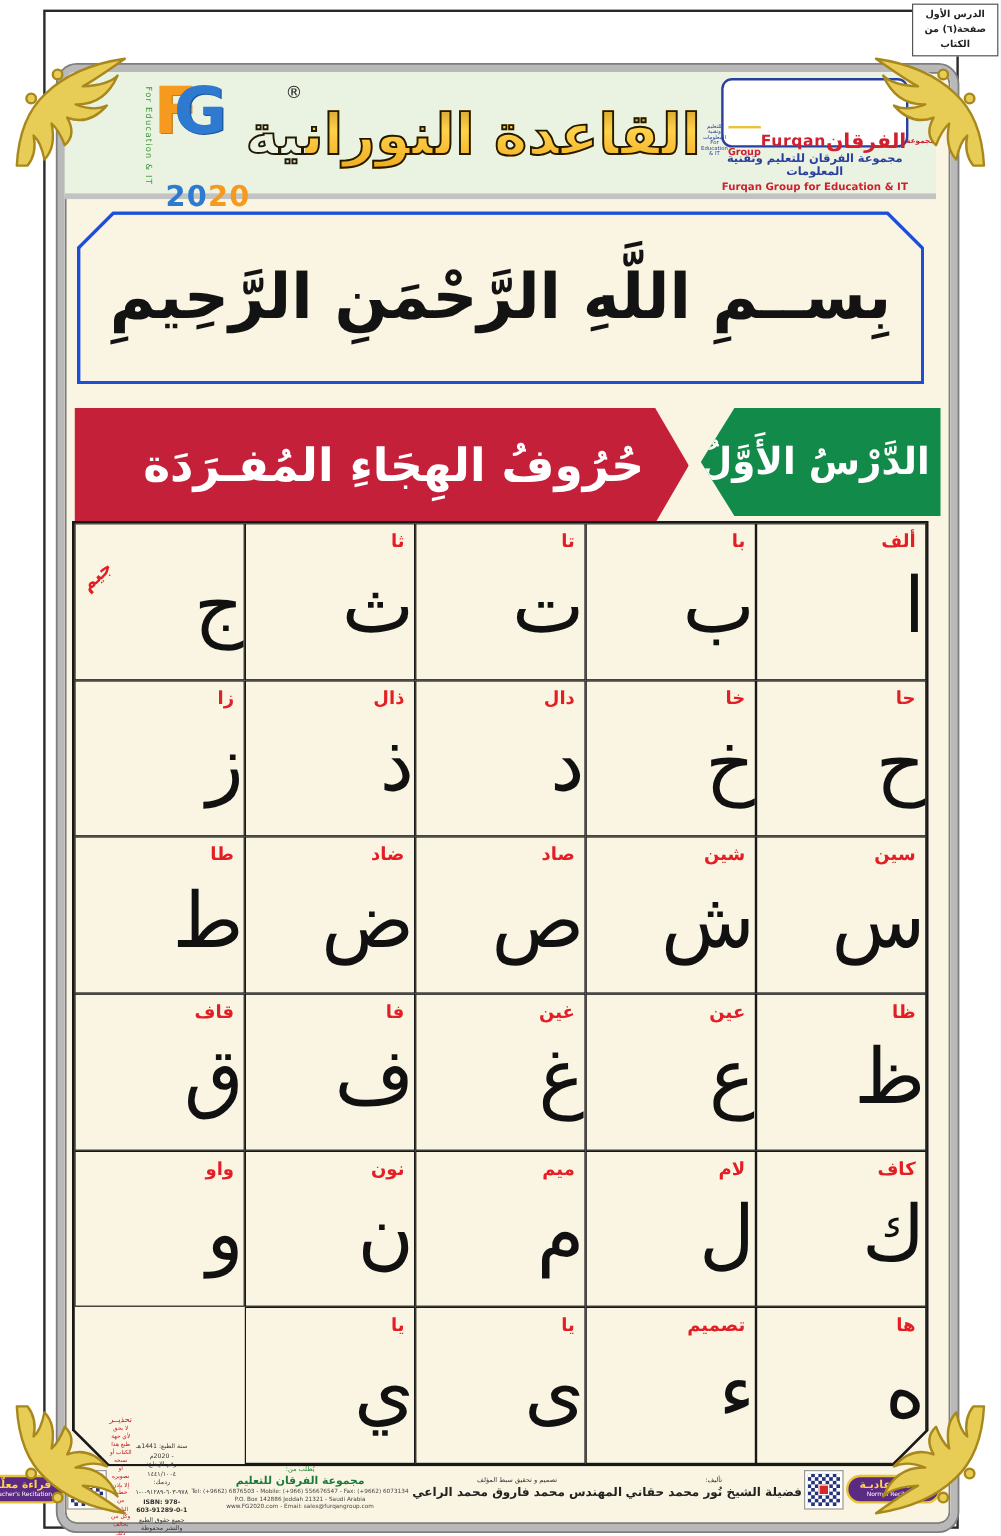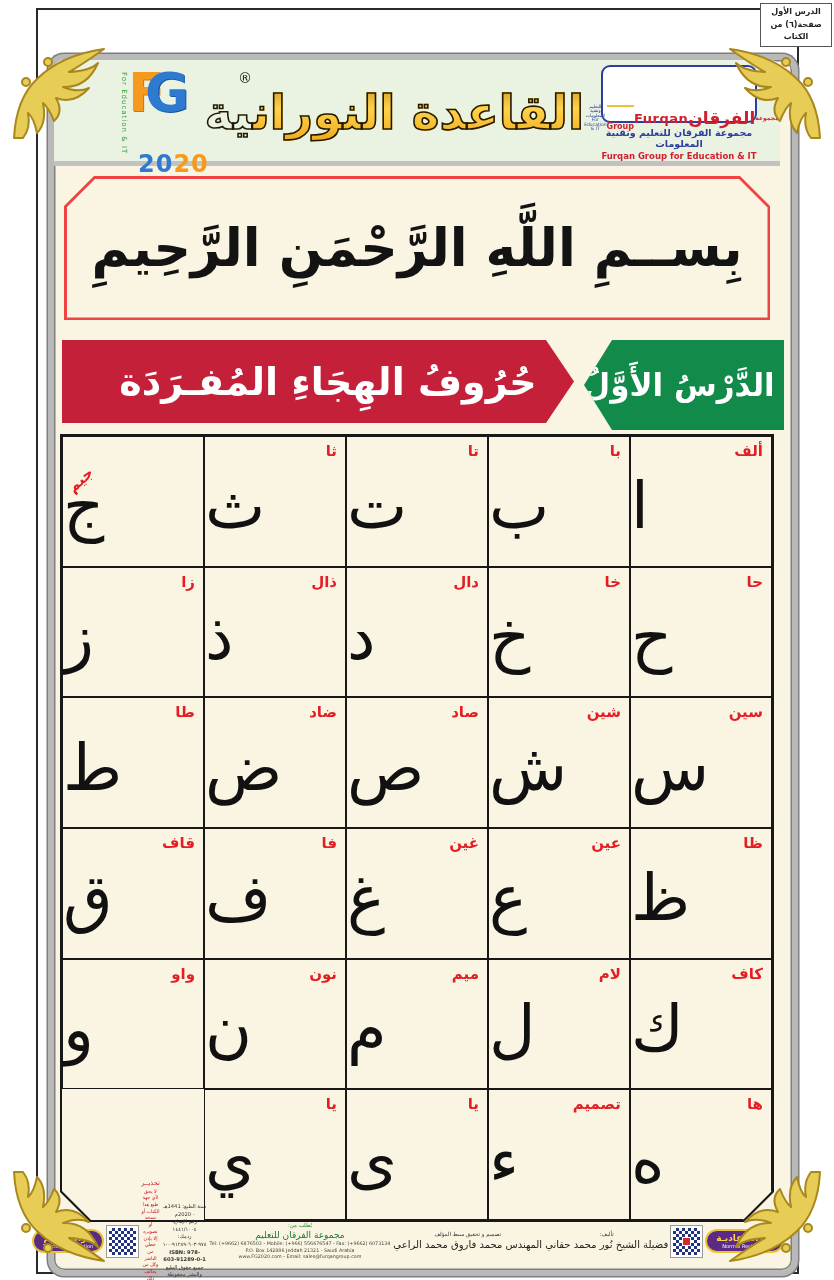--- a/index.html
+++ b/index.html
@@ -54,62 +54,62 @@
   .fq-text{display:flex;flex-direction:row;align-items:center;direction:rtl;line-height:1;margin-top:48px;}
   .fq-ar-small{font-size:6px;color:#d01f2f;font-weight:bold;}
   .fq-ar-big{font-size:17px;color:#d01f2f;font-weight:bold;}
   .fq-en{font-size:13px;color:#d01f2f;font-weight:bold;letter-spacing:.5px;}
   .fq-group{font-size:8px;color:#d01f2f;font-weight:bold;border-top:2px solid #e8c33a;padding-top:16px;}
   .fq-tiny{font-size:4.5px;color:#2a3f9f;}
   .furqan-cap-ar{font-size:9.5px;font-weight:bold;color:#2a3f9f;direction:rtl;margin-top:4px;}
   .furqan-cap-en{font-size:8.5px;font-weight:bold;color:#d01f2f;margin-top:2px;}
 
   
-  .bismillah-wrap{position:absolute;left:10px;top:116px;width:706px;height:144px;background:#ef4444;
+  .bismillah-wrap{position:absolute;left:10px;top:116px;width:706px;height:144px;background:#1d4ed8;
       clip-path:polygon(30px 0,calc(100% - 30px) 0,100% 30px,100% 100%,0 100%,0 30px);}
   .bismillah-in{position:absolute;inset:2.5px;background:var(--cream,#faf5e2);
       clip-path:polygon(29px 0,calc(100% - 29px) 0,100% 29px,100% 100%,0 100%,0 29px);
       display:flex;align-items:center;justify-content:center;}
   .bismillah-text{font-size:52px;font-weight:bold;color:#131313;direction:rtl;white-space:nowrap;}
 
   
-  .banner-red{position:absolute;left:8px;top:280px;width:512px;height:83px;background:var(--banner-red,#c5203a);
+  .banner-red{position:absolute;left:8px;top:280px;width:512px;height:96px;background:var(--banner-red,#c5203a);
       clip-path:polygon(0 0,calc(100% - 28px) 0,100% 50%,calc(100% - 28px) 100%,0 100%);
       display:flex;align-items:center;justify-content:center;}
   .banner-red .t{color:#fff;font-size:38px;font-weight:bold;direction:rtl;white-space:nowrap;padding-left:20px;}
   .banner-green{position:absolute;right:8px;top:280px;width:200px;height:90px;background:var(--lesson-green,#128a4a);
       clip-path:polygon(28px 0,100% 0,100% 100%,28px 100%,0 50%);
       display:flex;align-items:center;justify-content:center;}
   .banner-green .t{color:#fff;font-size:31px;font-weight:bold;direction:rtl;white-space:nowrap;padding-right:10px;}
 
   
   .grid-wrap{position:absolute;left:6px;top:374px;width:714px;height:788px;background:#181818;
       clip-path:polygon(0 0,100% 0,100% calc(100% - 30px),calc(100% - 30px) 100%,30px 100%,0 calc(100% - 30px));}
   .grid-in{position:absolute;inset:2px;background:var(--cream,#faf5e2);
       clip-path:polygon(0 0,100% 0,100% calc(100% - 29px),calc(100% - 29px) 100%,29px 100%,0 calc(100% - 29px));
       display:grid;grid-template-columns:repeat(5,1fr);grid-template-rows:repeat(6,1fr);direction:rtl;}
-  .cell{position:relative;border:1px solid #181818;display:flex;align-items:center;justify-content:flex-end;}
+  .cell{position:relative;border:1px solid #181818;display:flex;align-items:center;justify-content:flex-start;}
   .cell .glyph{font-size:64px;color:#111;line-height:1;margin-top:10px;}
   .cell .lbl{position:absolute;top:5px;right:8px;font-size:15px;font-weight:bold;color:var(--label-red,#e31e24);direction:rtl;}
   .cell.label-left .lbl{right:auto;left:3px;top:34px;transform:rotate(-42deg);}
 
   
   .footer{position:absolute;left:6px;right:6px;top:1164px;height:34px;display:flex;direction:rtl;
           align-items:center;justify-content:space-between;gap:3px;padding:0 2px;}
   .pill{background:var(--pill-purple,#5b2b84);border:2px solid #e8c33a;border-radius:999px;
         padding:2px 9px;text-align:center;line-height:1.2;flex:0 0 auto;}
   .pill .ar{font-size:9px;font-weight:bold;color:#ffd34d;direction:rtl;display:block;}
   .pill .en{font-size:5px;color:#fff;display:block;}
   .qr{width:27px;height:27px;flex:0 0 auto;border:2px solid #fff;outline:1px solid #9a9a9a;position:relative;
       background:repeating-conic-gradient(#23337f 0% 25%,#ffffff 0% 50%) 0 0/6px 6px;}
   .qr .center-dot{position:absolute;left:9px;top:9px;width:7px;height:7px;background:#d22a2a;border:1px solid #fff;}
   .f-block{flex:0 0 auto;text-align:center;line-height:1.35;}
   .f-label{font-size:5.5px;color:#2c8a3e;direction:rtl;display:block;}
   .f-label.dark{color:#333;}
-  .f-name{font-size:10px;font-weight:normal;color:#222;direction:rtl;display:block;white-space:nowrap;}
+  .f-name{font-size:10px;font-weight:bold;color:#222;direction:rtl;display:block;white-space:nowrap;}
   .f-name.green{color:#1b7a3a;font-size:9px;}
   .f-tiny{font-size:4.8px;color:#444;display:block;white-space:nowrap;}
   .print-info{font-size:5.2px;color:#333;direction:rtl;text-align:center;line-height:1.45;}
   .print-info .en{direction:ltr;font-weight:bold;}
   .warning{color:#cc1122;direction:rtl;text-align:center;line-height:1.4;font-size:4.8px;}
   .warning .w-title{font-size:6.5px;font-weight:normal;display:block;}
 </style>
 </head>
 <body>
 

